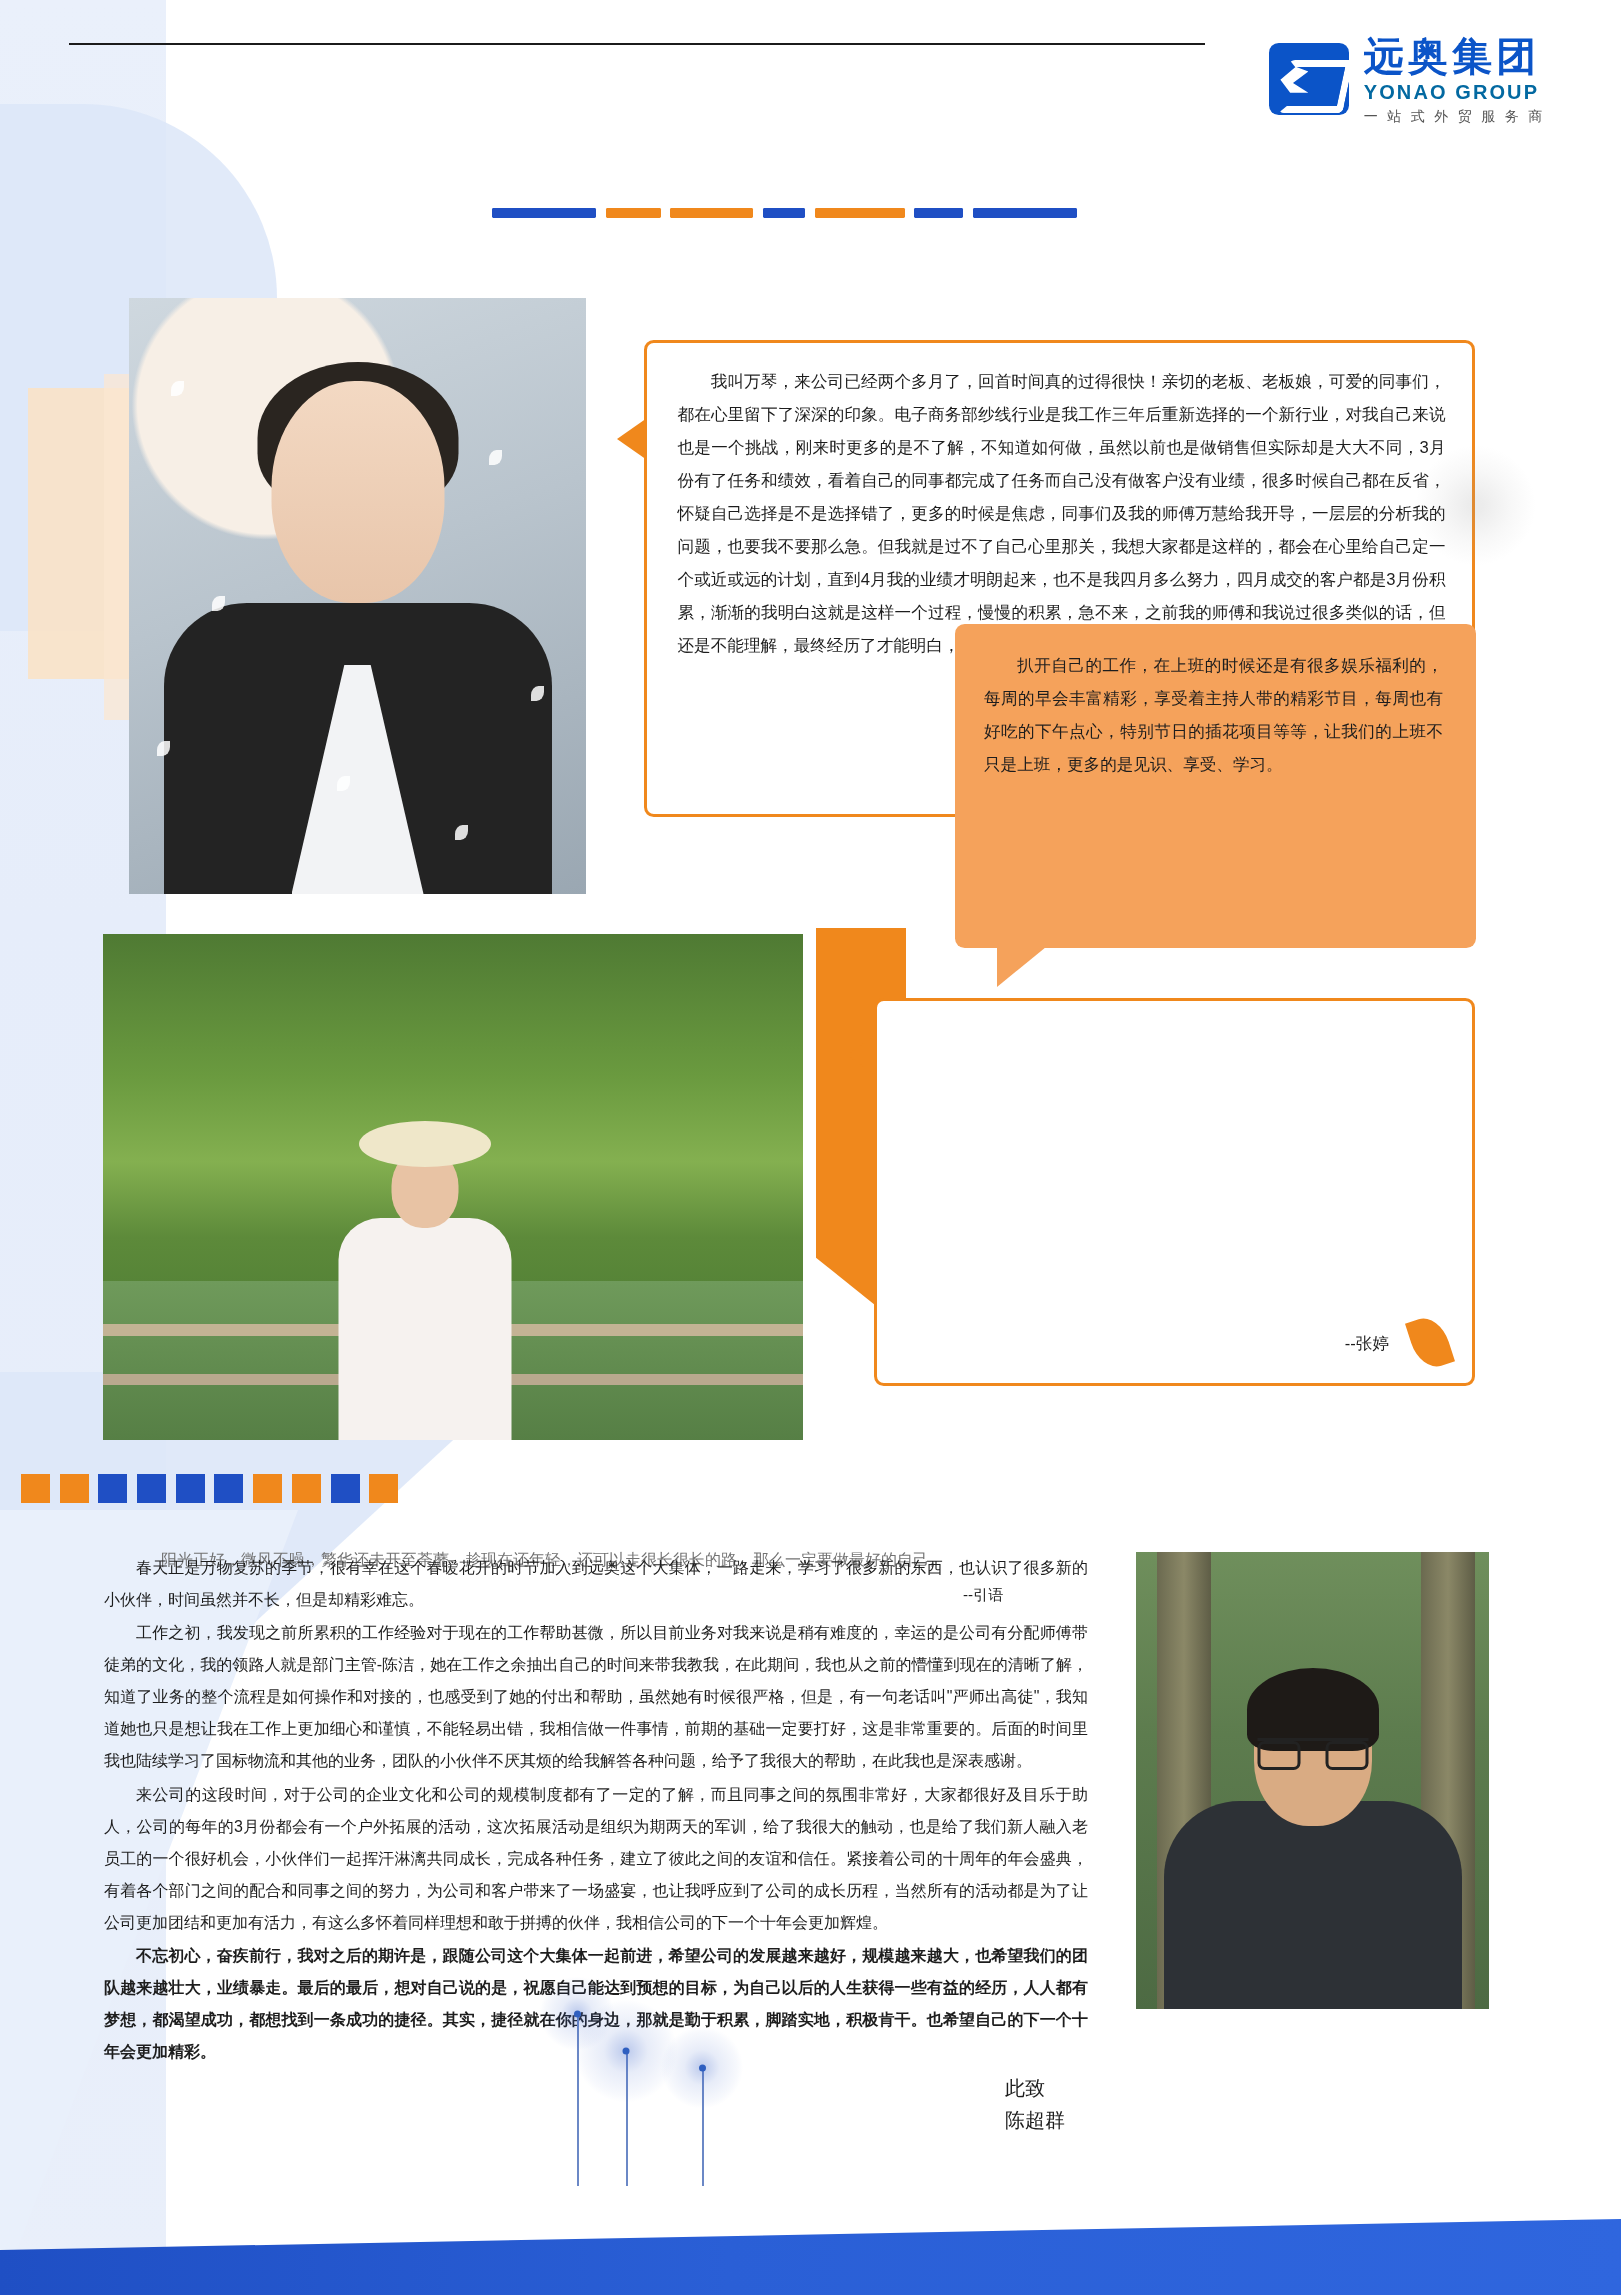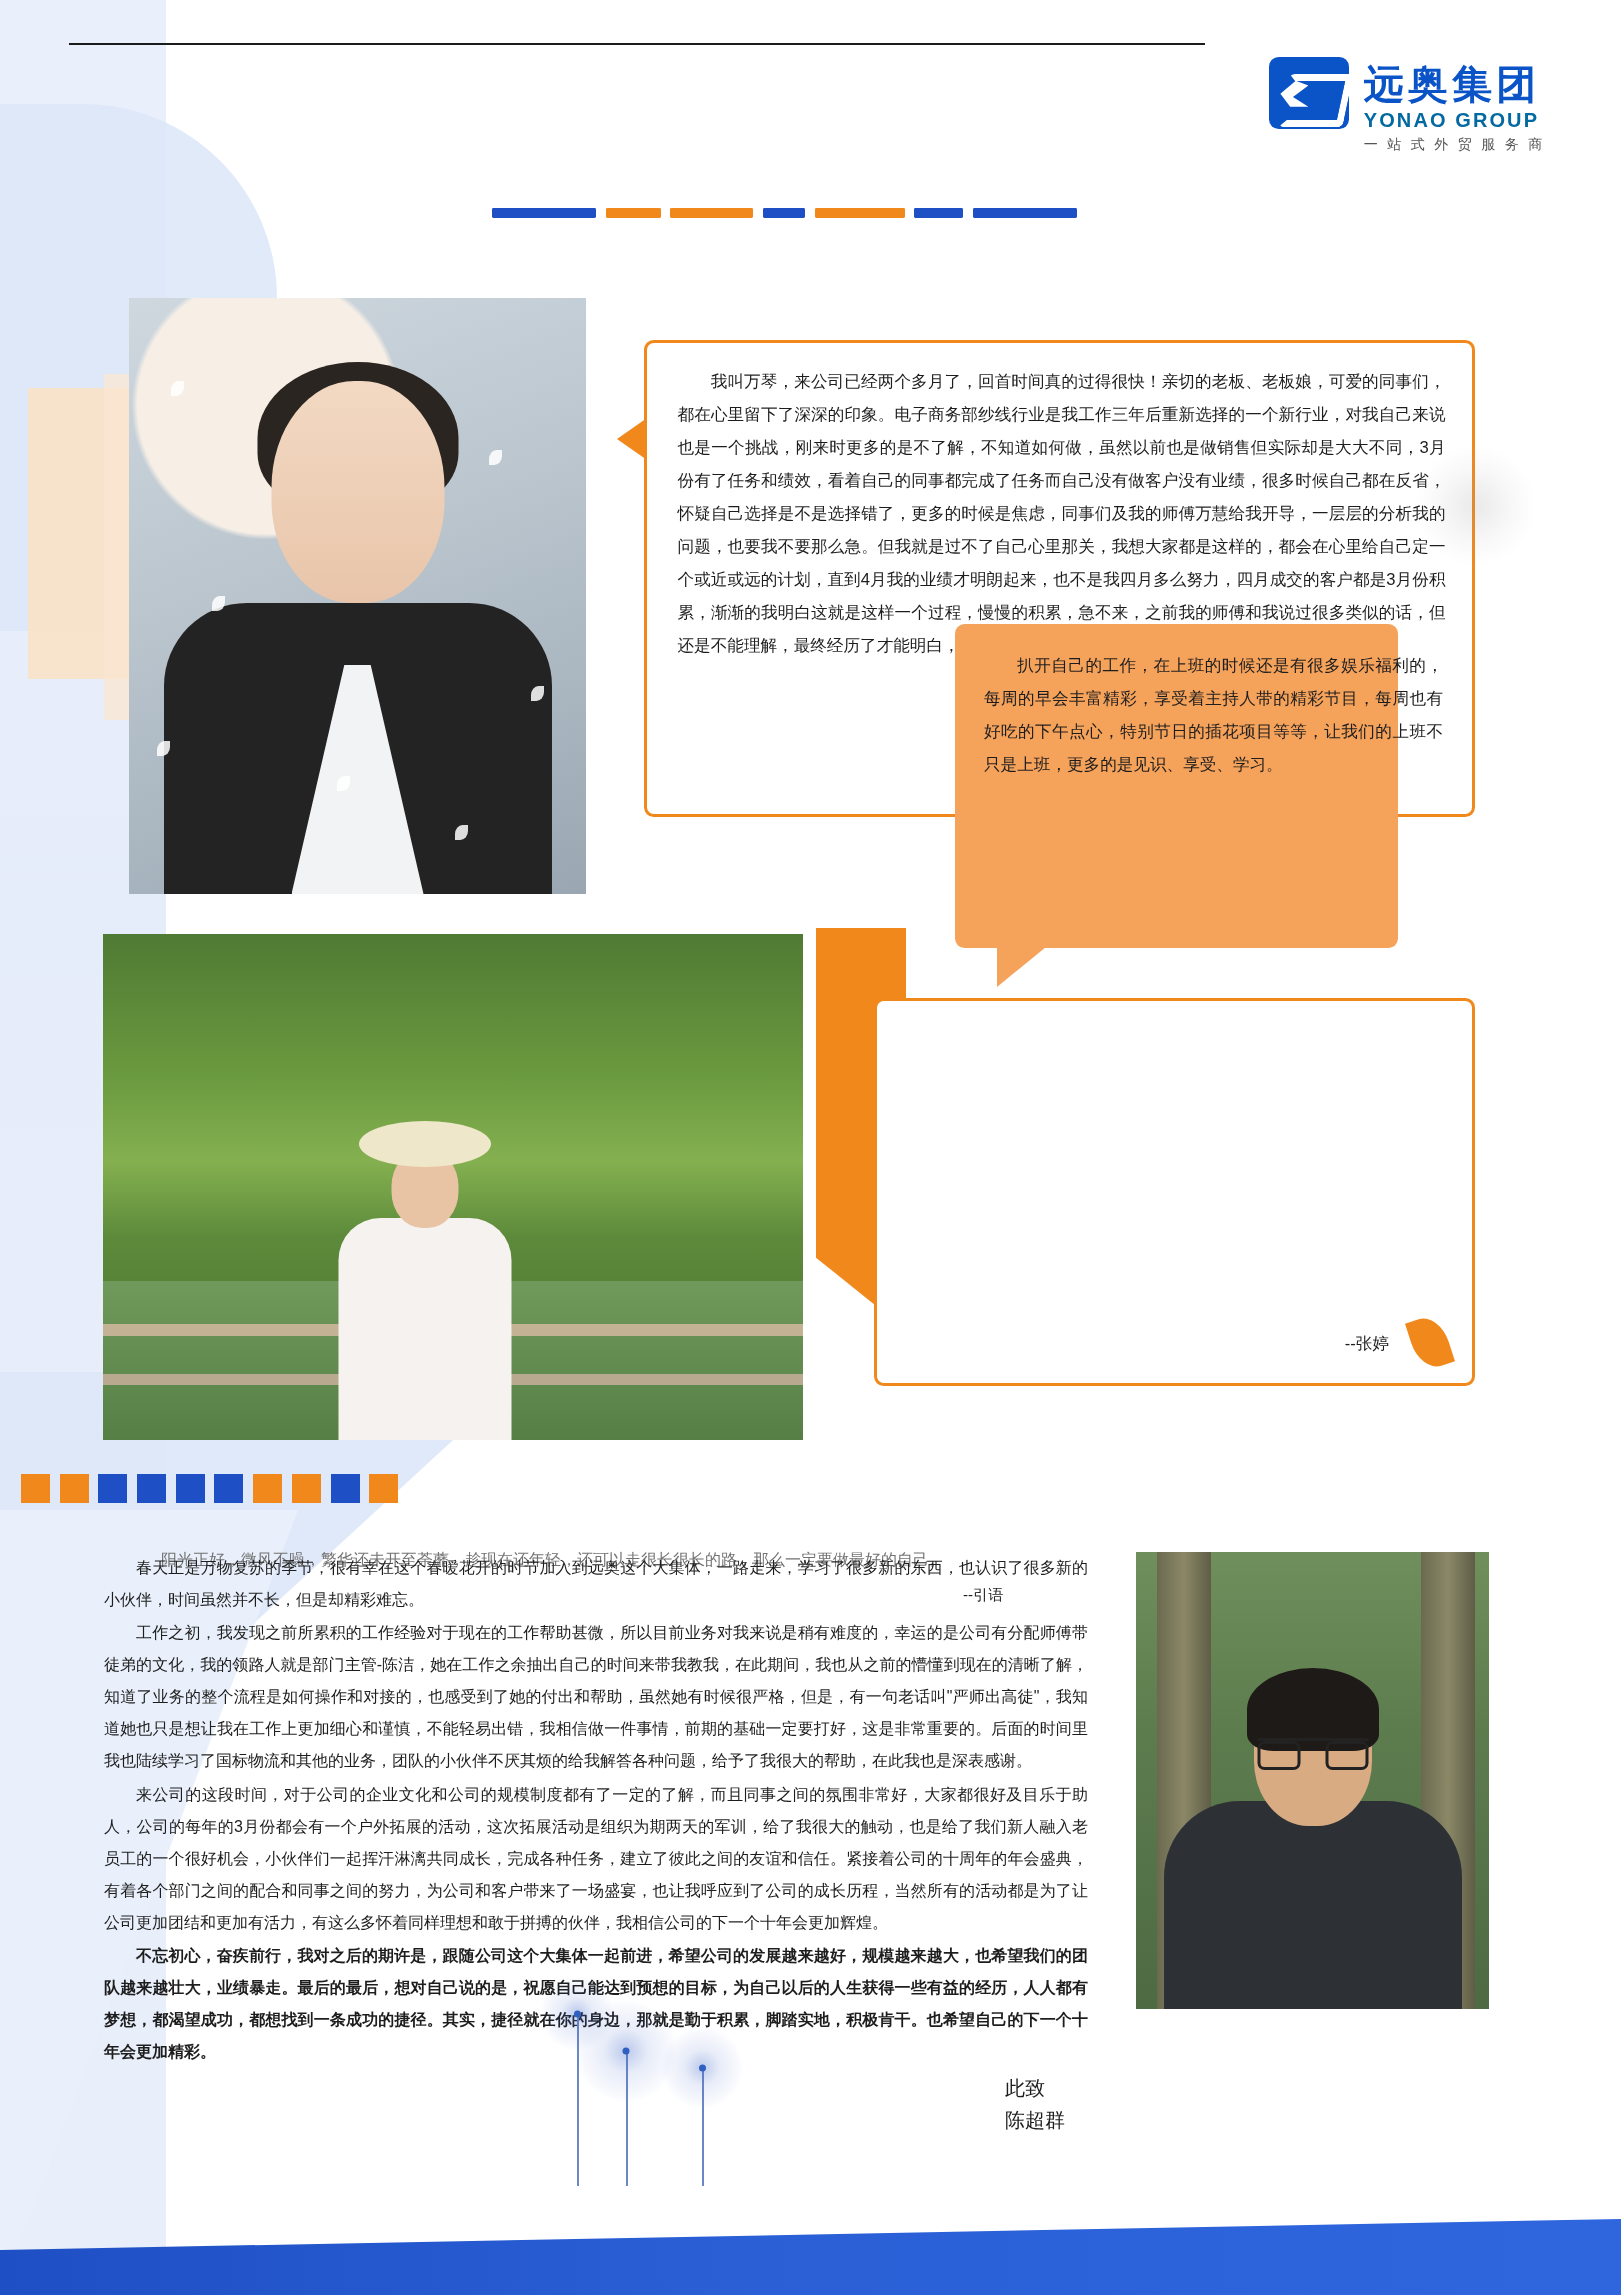--- a/index.html
+++ b/index.html
@@ -111,21 +111,21 @@
     border-left-color: transparent;
   }
   .logo-mark:before {
     content: "";
     position: absolute;
     left: 11.8px; top: 23.6px;
     width: 28px; height: 26px;
     background: #ffffff;
     clip-path: polygon(0 50%, 55% 0, 100% 18%, 45% 62%, 100% 100%, 35% 100%);
   }
-  .logo-text { line-height: 1; margin-top: 28px; }
+  .logo-text { line-height: 1; }
   .logo-cn {
     font-size: 40px;
     font-weight: bold;
     color: #0b54c8;
     letter-spacing: 4.2px;
   }
   .logo-en {
     font-size: 20px;
     font-weight: bold;
     color: #0369a1;
@@ -345,21 +345,21 @@
     content: "";
     position: absolute;
     left: -30.5px; top: 75px;
     width: 0; height: 0;
     border-top: 21px solid transparent;
     border-bottom: 21px solid transparent;
     border-right: 30.5px solid #f0881c;
   }
   .bubble-2 {
     left: 955px; top: 624px;
-    width: 443px; height: 324px;
+    width: 521px; height: 324px;
     background: #f5a25b;
   }
   .bubble-2:after {
     content: "";
     position: absolute;
     left: 42px; bottom: -39px;
     width: 0; height: 0;
     border-left: 0 solid transparent;
     border-right: 49px solid transparent;
     border-top: 40px solid #f5a25b;

